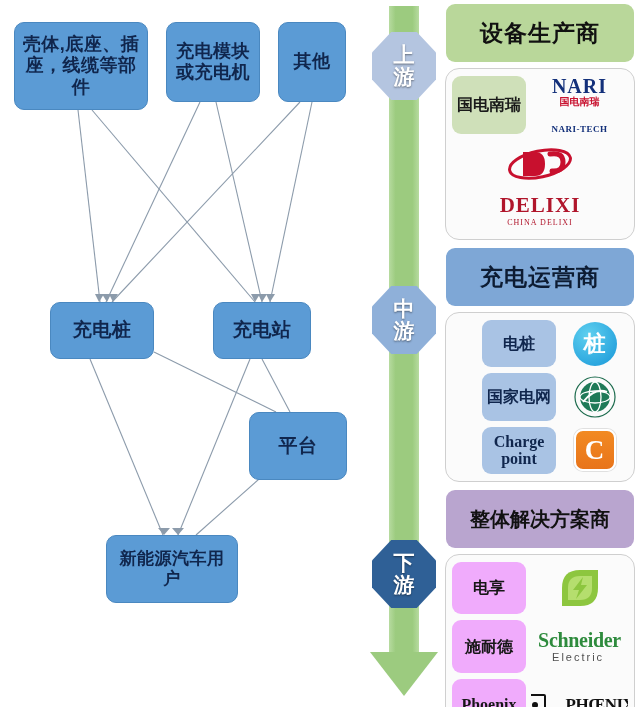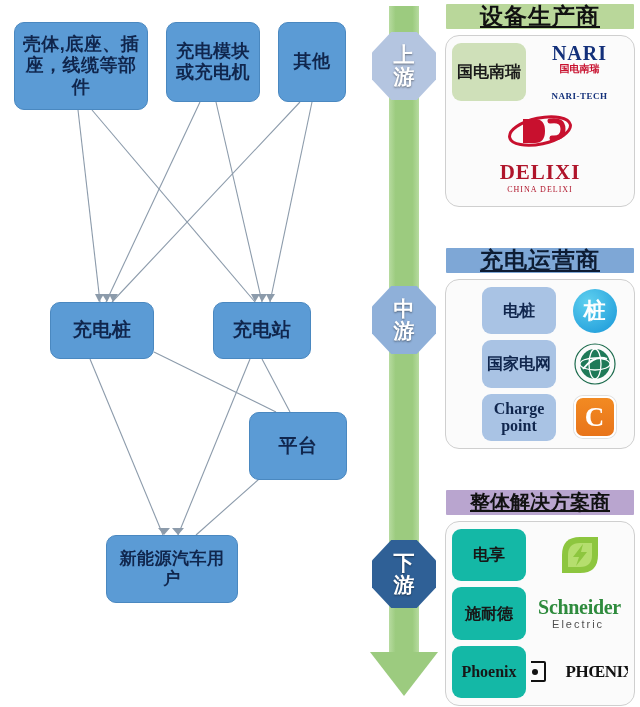--- a/index.html
+++ b/index.html
@@ -64,23 +64,23 @@
 
   
   #right{position:absolute;left:440px;top:0;width:200px;height:707px;}
   .sec{position:absolute;left:0;width:200px;}
   #sec-up  {top:4px;}
   #sec-mid {top:248px;}
   #sec-down{top:490px;}
 
   .banner{
     margin:0 6px;
-    height:25px;border-radius:1px;
+    height:58px;border-radius:9px;
     display:flex;align-items:center;justify-content:center;
-    font-weight:bold;color:#111;letter-spacing:1px;text-decoration:underline;
+    font-weight:bold;color:#111;letter-spacing:1px;
   }
   #banner-up  {background:#b9d79a;font-size:23px;}
   #banner-mid {background:#7ea7d6;font-size:23px;color:#0d1c33;}
   #banner-down{background:#b9a5cf;font-size:20px;letter-spacing:0px;}
 
   .card{
     margin:6px 5px 0 5px;
     border-radius:14px;
     border:1px solid #cfcfcf;
     background:#fbfbfb;
@@ -95,21 +95,21 @@
   .brow{display:flex;align-items:center;flex:1;gap:5px;}
   .chip{
     width:74px;border-radius:9px;
     display:flex;align-items:center;justify-content:center;
     text-align:center;font-weight:bold;color:#1a1a1a;
     font-size:16px;line-height:1.1;align-self:stretch;
     flex:none;box-sizing:border-box;padding:0 2px;
   }
   #card-up .chip  {background:#cfe0b9;}
   #card-mid .chip {background:#a9c3e4;color:#10264d;}
-  #card-down .chip{background:#14b8a6;color:#171717;}
+  #card-down .chip{background:#f0abfc;color:#171717;}
   .chip.en{font-family:"Liberation Serif",serif;font-size:16px;font-weight:bold;}
 
   .logo{flex:1;align-self:stretch;display:flex;align-items:center;justify-content:center;overflow:hidden;}
 
   
   .nari{display:flex;flex-direction:column;align-items:center;line-height:1;}
   .nari .n1{font-family:"Liberation Serif",serif;font-weight:bold;font-size:20px;color:#13307a;letter-spacing:1px;}
   .nari .n2{font-size:10px;font-weight:bold;color:#c8102e;letter-spacing:0px;margin-top:1px;}
   .nari .n3{font-family:"Liberation Serif",serif;font-size:9px;font-weight:bold;color:#13307a;letter-spacing:.5px;margin-top:18px;}
   

